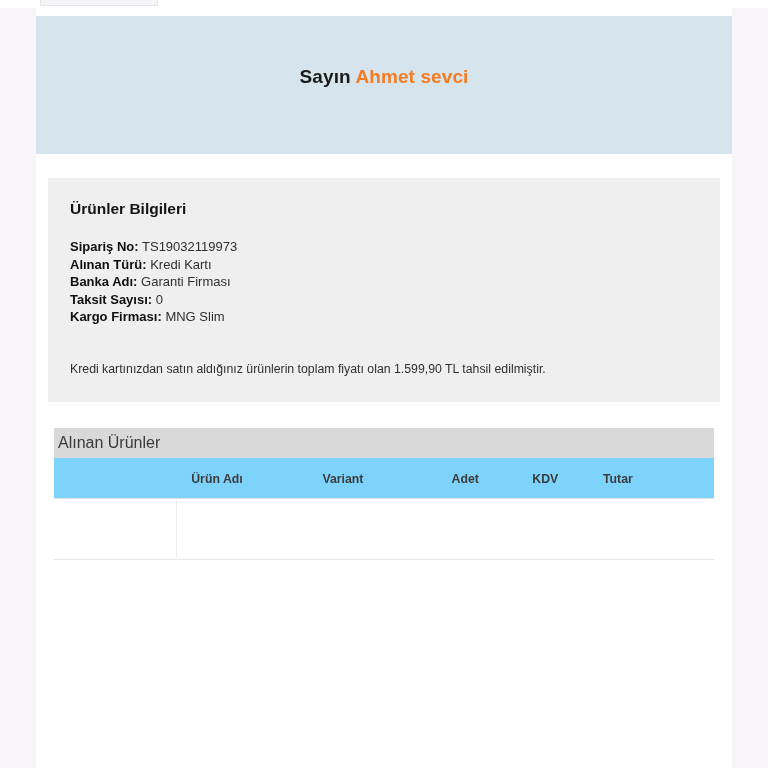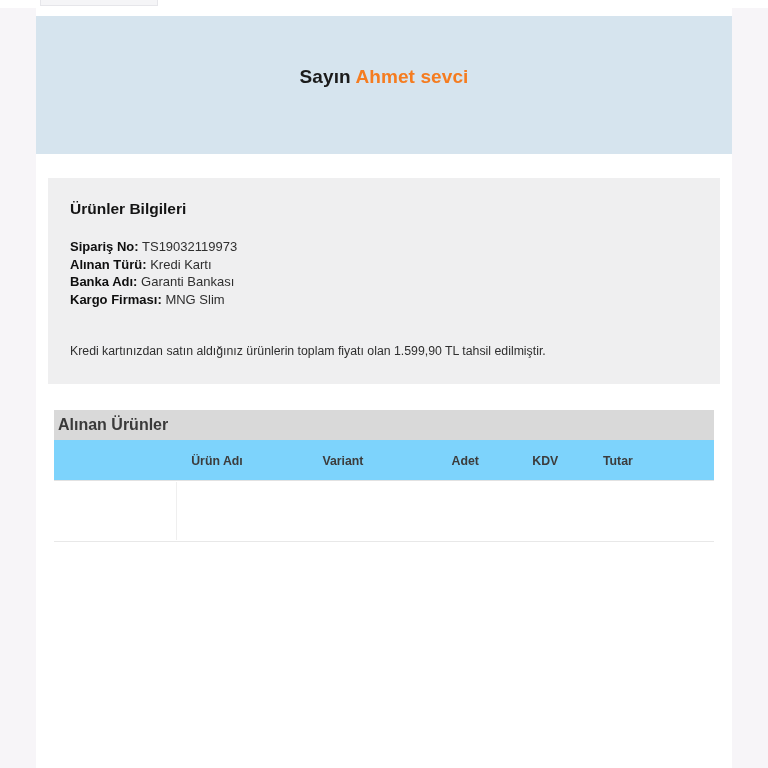--- a/index.html
+++ b/index.html
@@ -104,21 +104,21 @@
     margin: 26px 54px 0 54px;
   }
   .products-title-bar {
     background: #d9d9d9;
     padding: 6px 4px 6px 4px;
   }
   .products-title {
     font-size: 16px;
     color: #3a3a3a;
     margin: 0;
-    font-weight: bold;
+    font-weight: normal;
   }
   table.products-table {
     width: 100%;
     border-collapse: collapse;
     table-layout: fixed;
   }
   table.products-table th {
     font-size: 12.3px;
     font-weight: bold;
     color: #3c3c3c;
@@ -263,21 +263,25 @@
       <div class="info-line">
         <b>Sipariş No:</b>
         <span>TS19032119973</span>
       </div>
       <div class="info-line">
         <b>Alınan Türü:</b>
         <span>Kredi Kartı</span>
       </div>
       <div class="info-line">
         <b>Banka Adı:</b>
-        <span>Garanti Bankası</span>
+        <span>Garanti Firması</span>
+      </div>
+      <div class="info-line">
+        <b>Taksit Sayısı:</b>
+        <span>0</span>
       </div>
       <div class="info-line">
         <b>Kargo Firması:</b>
         <span>MNG Slim</span>
       </div>
 
       <div class="order-note">Kredi kartınızdan satın aldığınız ürünlerin toplam fiyatı olan 1.599,90 TL tahsil edilmiştir.</div>
     </div>
 
     <div class="products">

